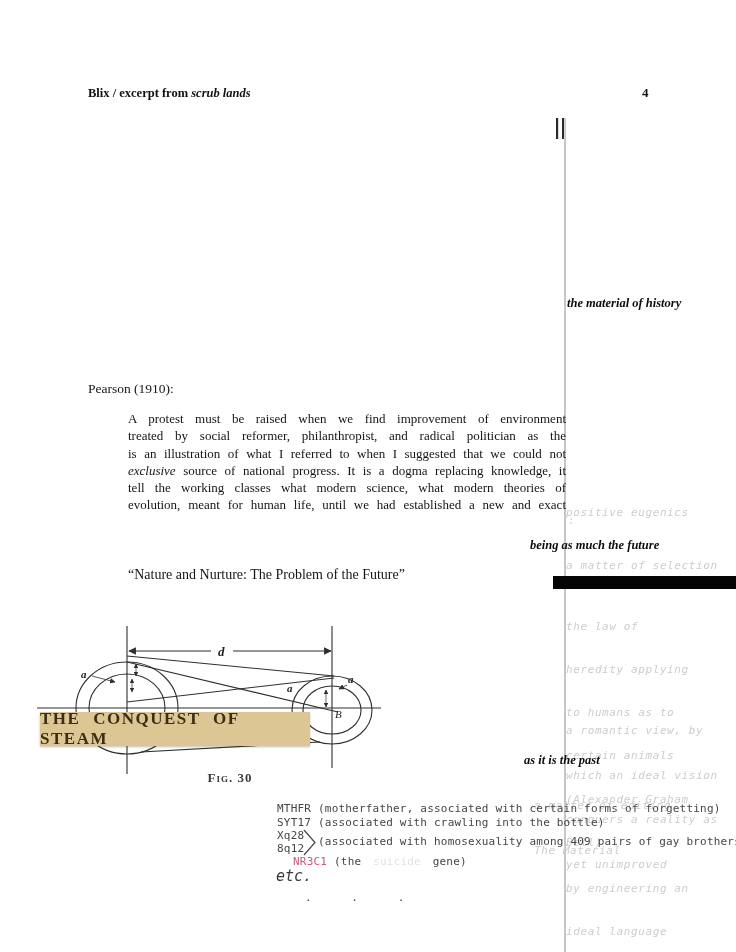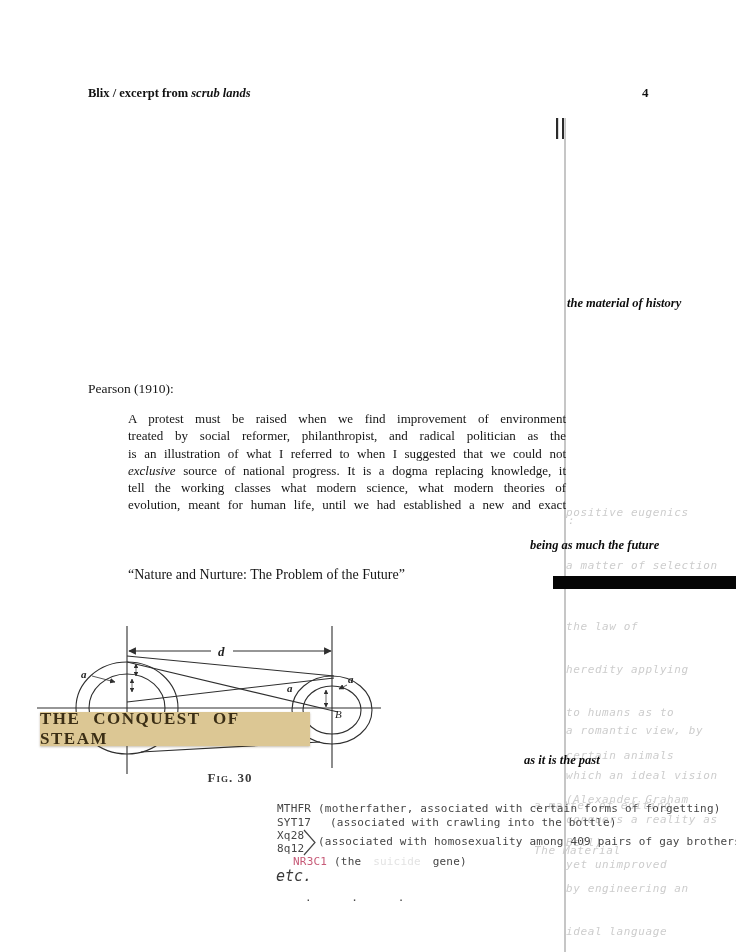--- a/index.html
+++ b/index.html
@@ -174,21 +174,21 @@
     <text x="300" y="100" font-size="11">B</text>
   </svg>
 
   <div class="abs clipping" style="left:40px; top:712px;">THE CONQUEST OF STEAM</div>
 
   <div class="abs figcap" style="left:200px; top:770px;">Fig. 30</div>
 
   <div class="abs generow" style="left:277px; top:802px;">
     <span class="gname">MTHFR</span><span>(motherfather, associated with certain forms of forgetting)</span>
   </div>
-  <div class="abs generow" style="left:277px; top:816px;gap:12px;">
+  <div class="abs generow" style="left:277px; top:816px;">
     <span class="gname">SYT17</span><span>(associated with crawling into the bottle)</span>
   </div>
   <div class="abs gname-only" style="left:277px; top:829px;">Xq28</div>
   <div class="abs gname-only" style="left:277px; top:842px;">8q12</div>
   <svg class="abs" style="left:303px; top:829px;" width="14" height="27">
     <path d="M1,1 L12,13.5 L1,26" stroke="#454545" stroke-width="1.2" fill="none"></path>
   </svg>
   <div class="abs gdesc-only" style="left:318px; top:835px;">(associated with homosexuality among 409 pairs of gay brothers)</div>
   <div class="abs generow" style="left:277px; top:855px;margin-left:16px;">
     <span class="gname pink">NR3C1</span><span>(the </span><span class="redacted">suicide</span><span> gene)</span>

